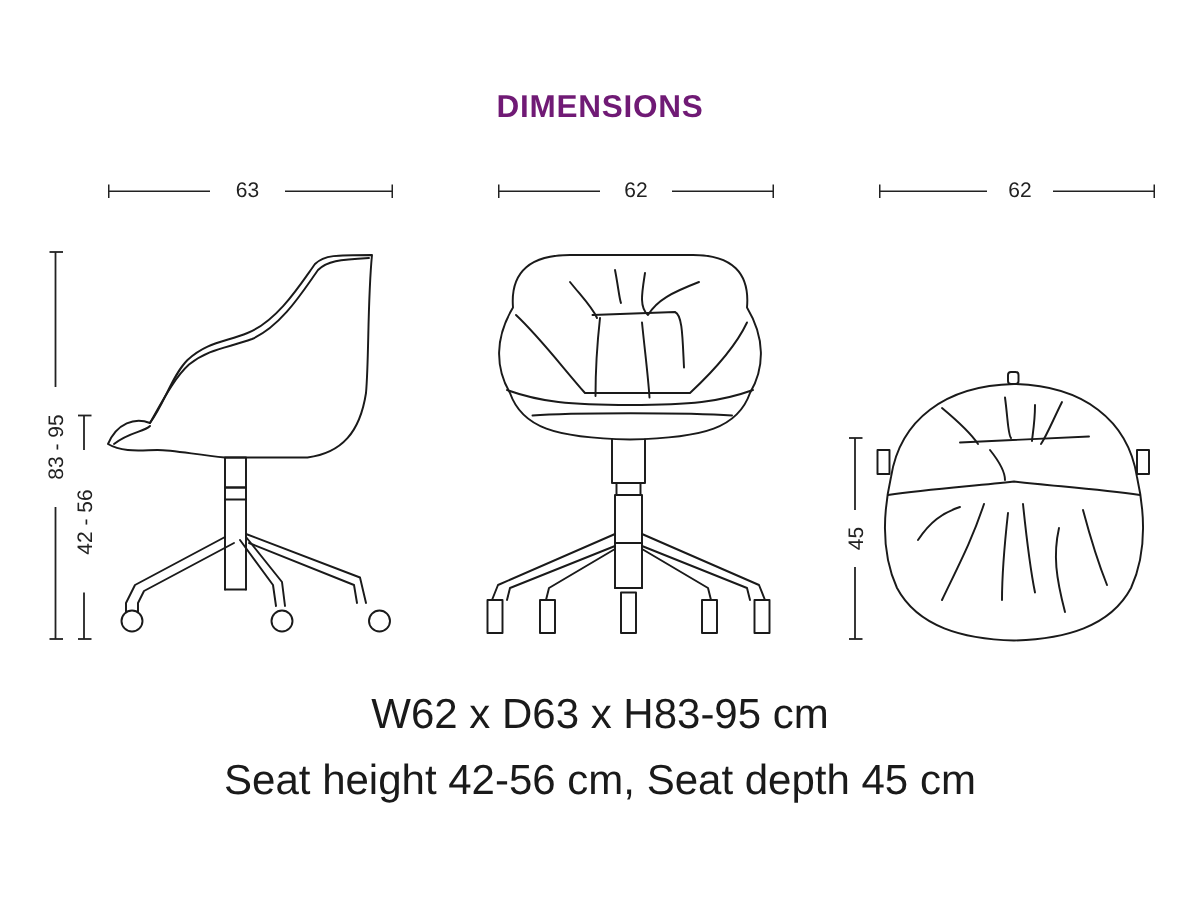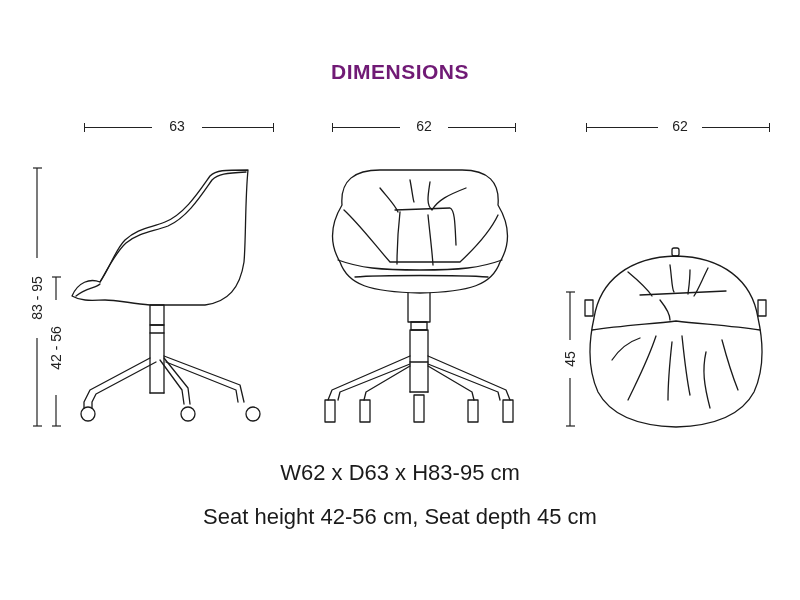--- a/index.html
+++ b/index.html
@@ -4,28 +4,28 @@
 <style>
   html,body{margin:0;padding:0;background:#ffffff;}
   body{width:800px;height:600px;position:relative;overflow:hidden;font-family:"Liberation Sans",sans-serif;color:#1a1a1a;}
   .title{position:absolute;top:60px;left:0;width:800px;text-align:center;font-weight:bold;font-size:21px;letter-spacing:0.5px;color:#701a75;}
   .dim{position:absolute;height:20px;}
   .dim .line{position:absolute;top:9px;height:1px;background:#222;}
   .dim .tick{position:absolute;top:5px;width:1px;height:9px;background:#222;}
   .dim .lbl{position:absolute;top:0;font-size:14px;color:#222;text-align:center;}
   .vlbl{position:absolute;font-size:14px;color:#222;white-space:nowrap;transform:rotate(-90deg);transform-origin:center center;}
   svg{position:absolute;}
-  .caption{position:absolute;left:0;width:800px;text-align:center;font-size:22px;color:#1a1a1a;}
+  .caption{position:absolute;left:0;width:800px;text-align:center;font-size:28px;color:#1a1a1a;}
 </style>
 </head>
 <body>
 
 <div class="title">DIMENSIONS</div>
 
-<div class="dim" style="left:84px;top:118px;width:227px;">
+<div class="dim" style="left:72px;top:118px;width:227px;">
   <div class="tick" style="left:0;"></div>
   <div class="line" style="left:0;width:68px;"></div>
   <div class="lbl" style="left:70px;width:46px;">63</div>
   <div class="line" style="left:118px;width:72px;"></div>
   <div class="tick" style="left:189px;"></div>
 </div>
 
 <div class="dim" style="left:332px;top:118px;width:184px;">
   <div class="tick" style="left:0;"></div>
   <div class="line" style="left:0;width:68px;"></div>

